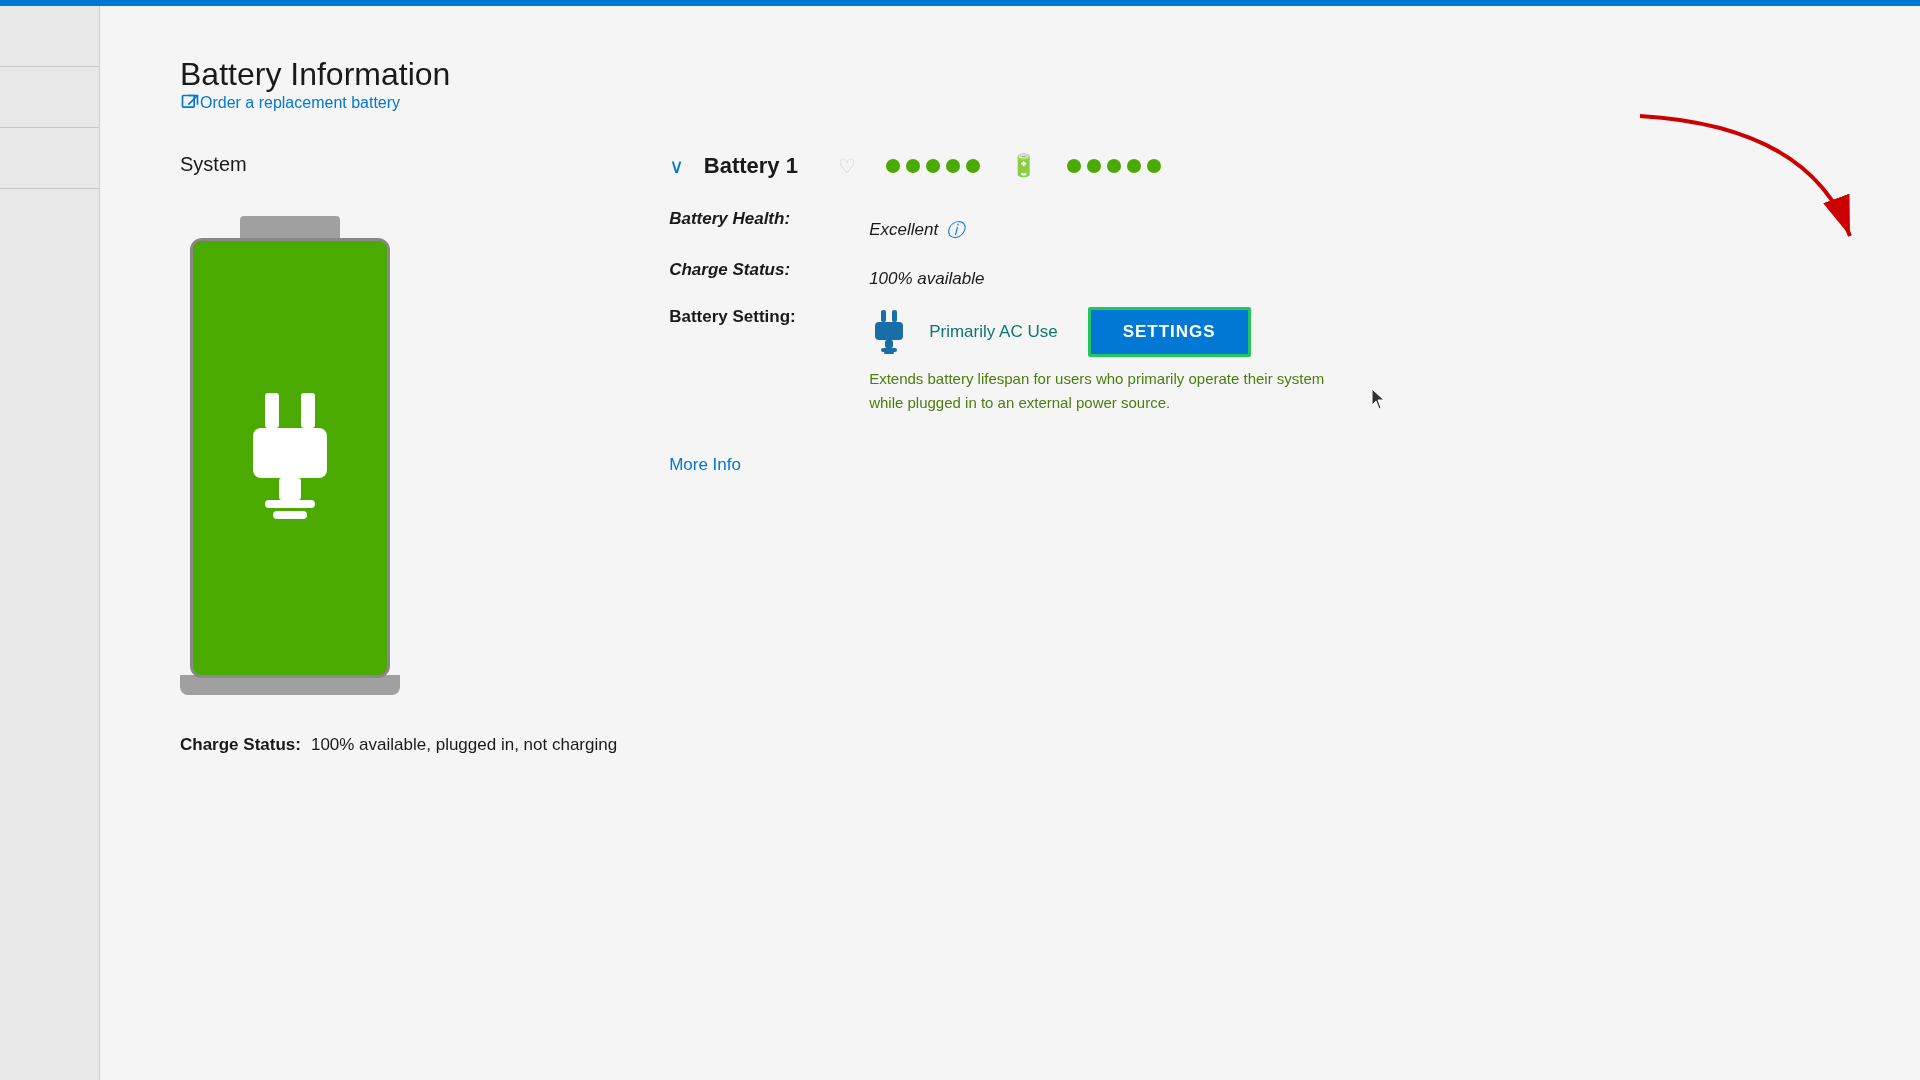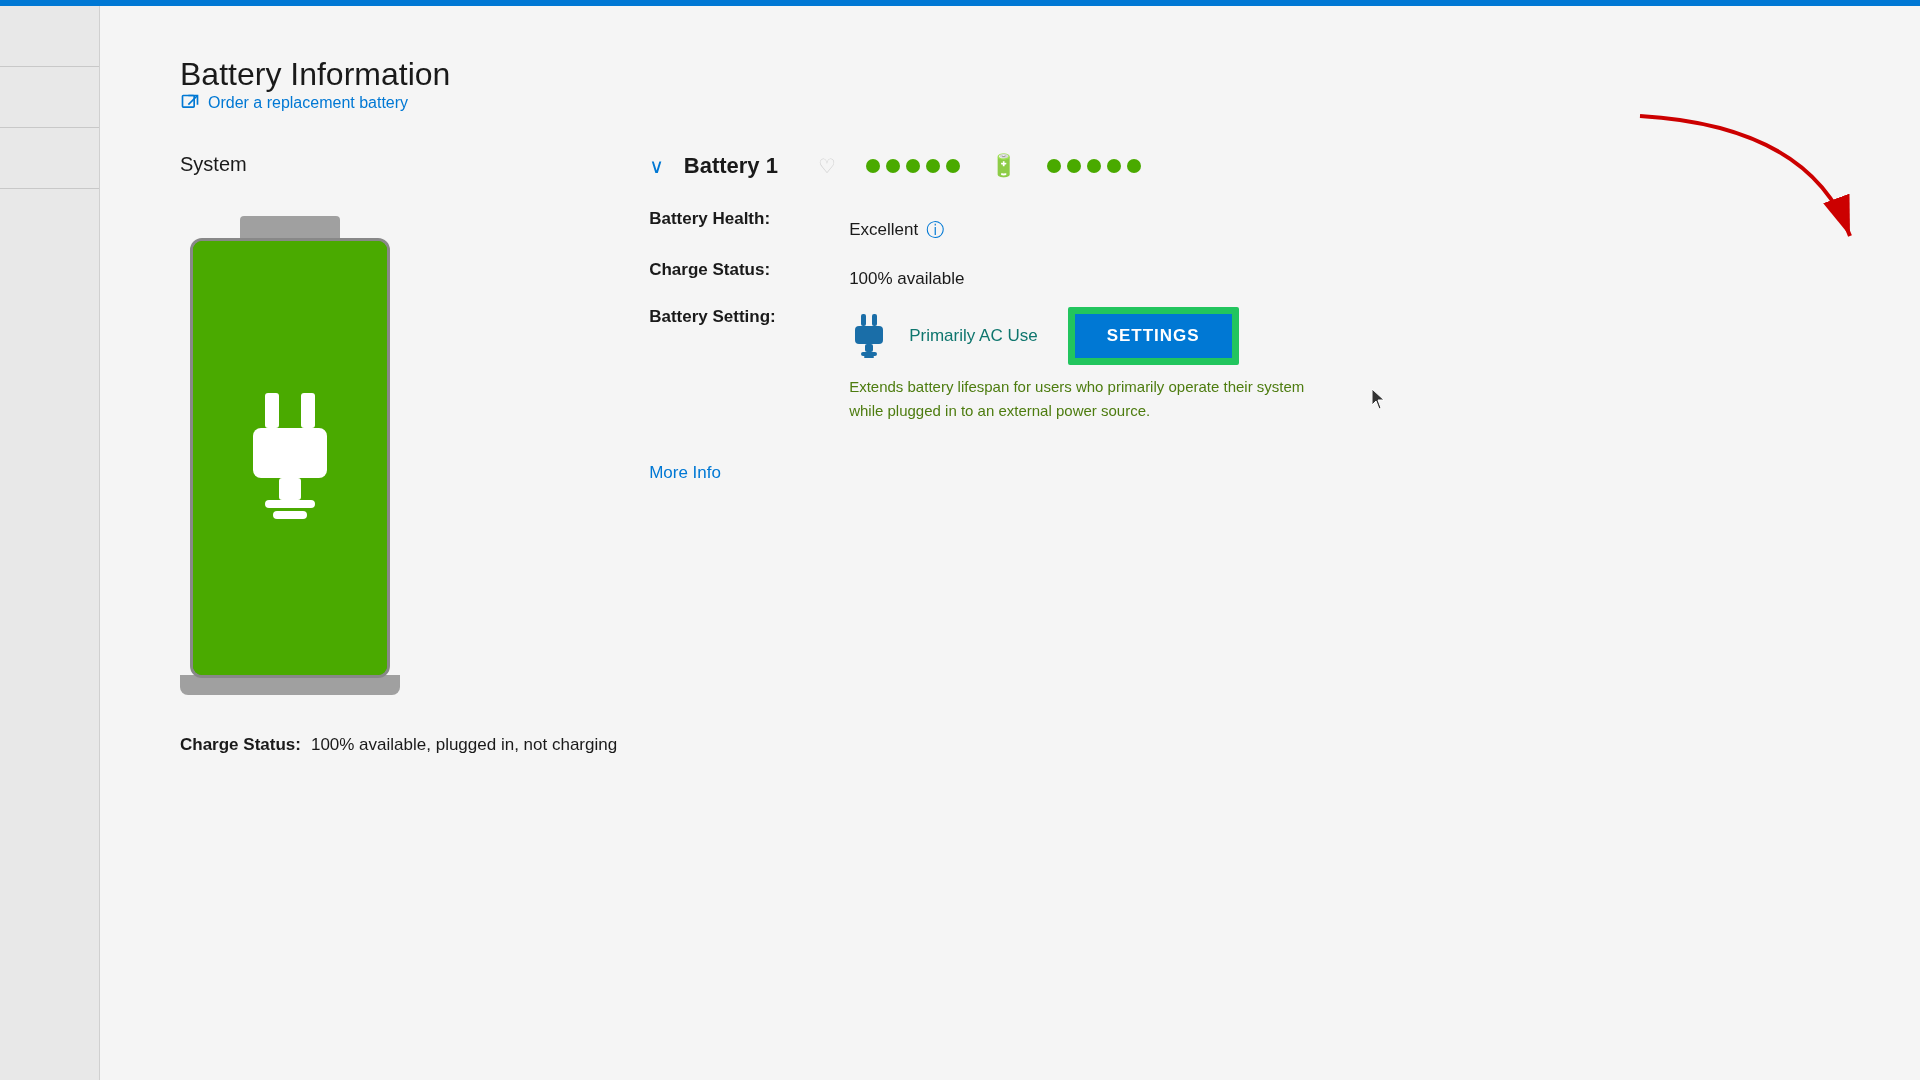--- a/index.html
+++ b/index.html
@@ -62,37 +62,36 @@
 
     .page-title {
       font-size: 32px;
       font-weight: 300;
       color: #1a1a1a;
     }
 
     .order-link {
       display: flex;
       align-items: center;
-      gap: 8px;
       color: #0078d4;
       font-size: 16px;
       cursor: pointer;
       text-decoration: none;
     }
 
     .external-icon {
       width: 20px;
       height: 20px;
       color: #0078d4;
     }
 
     
     .content {
       display: flex;
-      gap: 32px;
+      gap: 52px;
       margin-top: 20px;
     }
 
     
     .left-panel {
       display: flex;
       flex-direction: column;
       align-items: flex-start;
       min-width: 350px;
     }
@@ -218,20 +217,21 @@
     }
 
     .dot-green { background: #4aaa00; }
 
     
     .info-row {
       display: flex;
       align-items: flex-start;
       margin-bottom: 18px;
       font-size: 17px;
+      font-style: italic;
     }
 
     .info-label {
       font-weight: 600;
       color: #1a1a1a;
       width: 200px;
       flex-shrink: 0;
     }
 
     .info-value {
@@ -274,21 +274,21 @@
     }
 
     .setting-name {
       font-size: 17px;
       color: #0f766e;
     }
 
     .settings-button {
       background: #0078d4;
       color: white;
-      border: 7px solid #22c55e;
+      border: 3px solid #22c55e;
       padding: 12px 32px;
       font-size: 17px;
       font-weight: 600;
       letter-spacing: 1px;
       cursor: pointer;
       border-radius: 2px;
       text-transform: uppercase;
       margin-left: 10px;
     }
 

